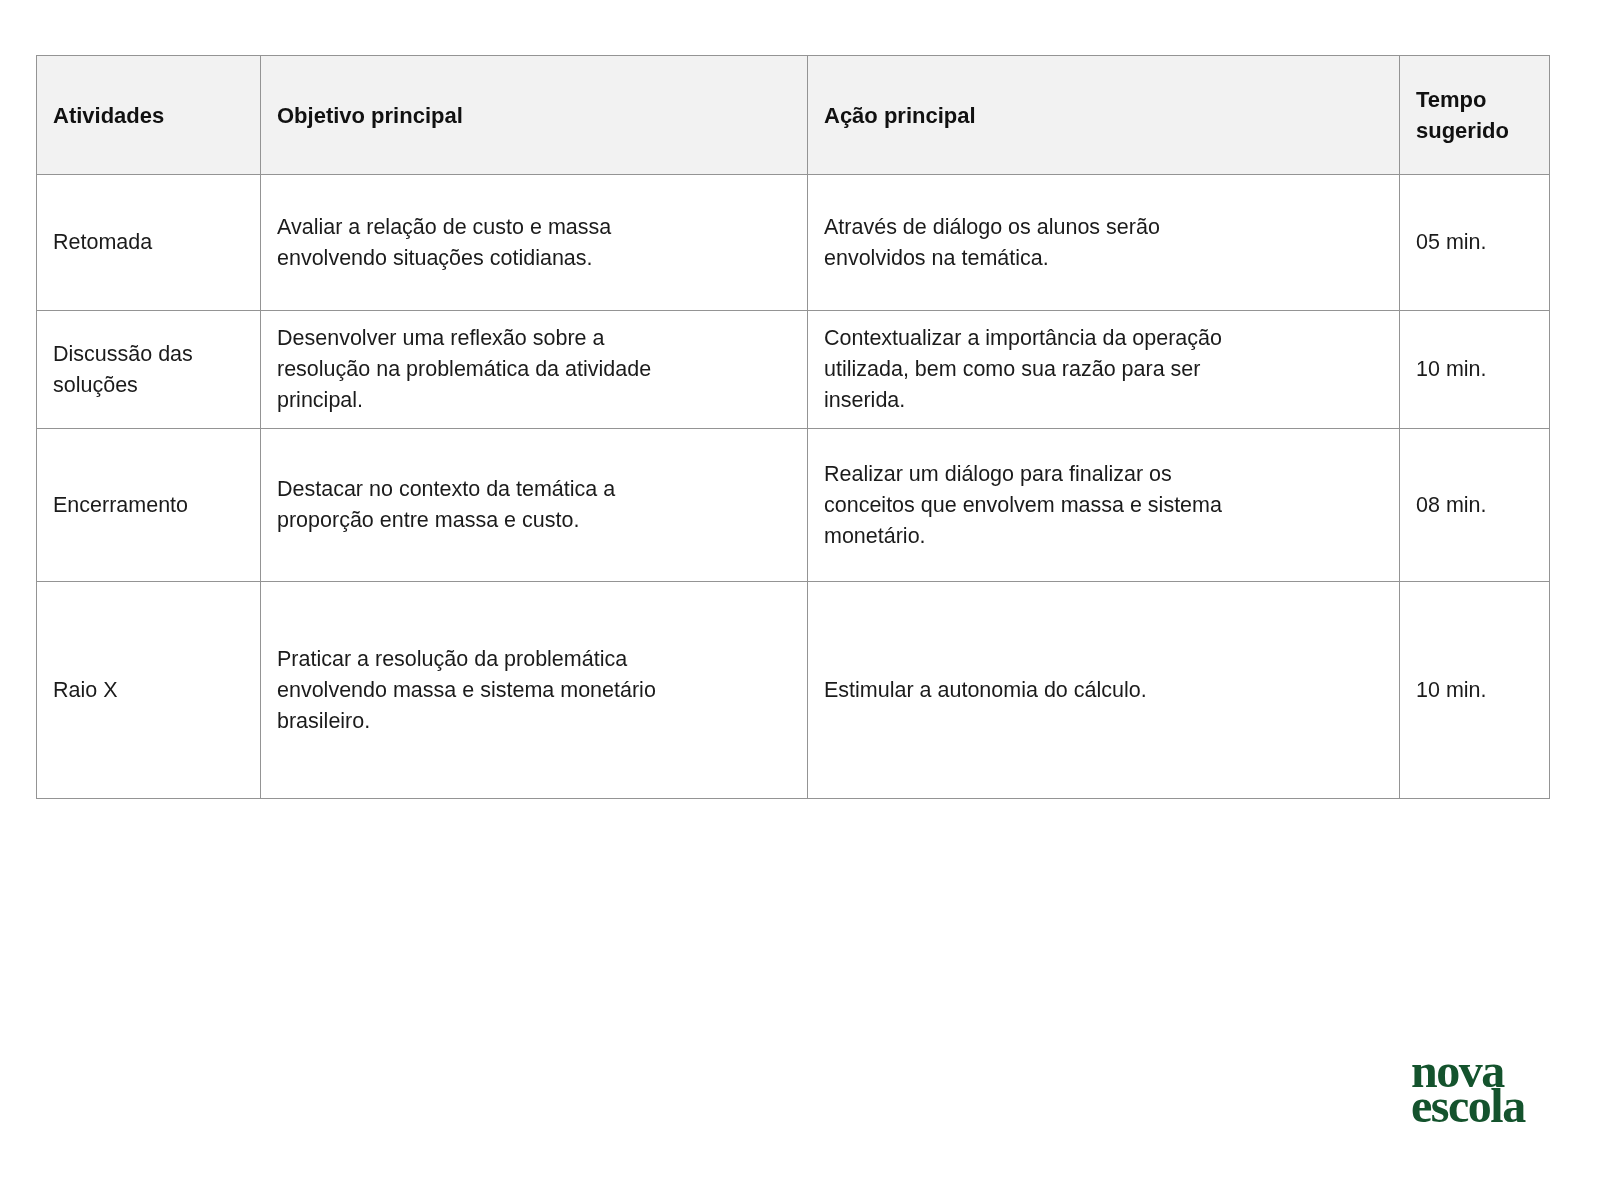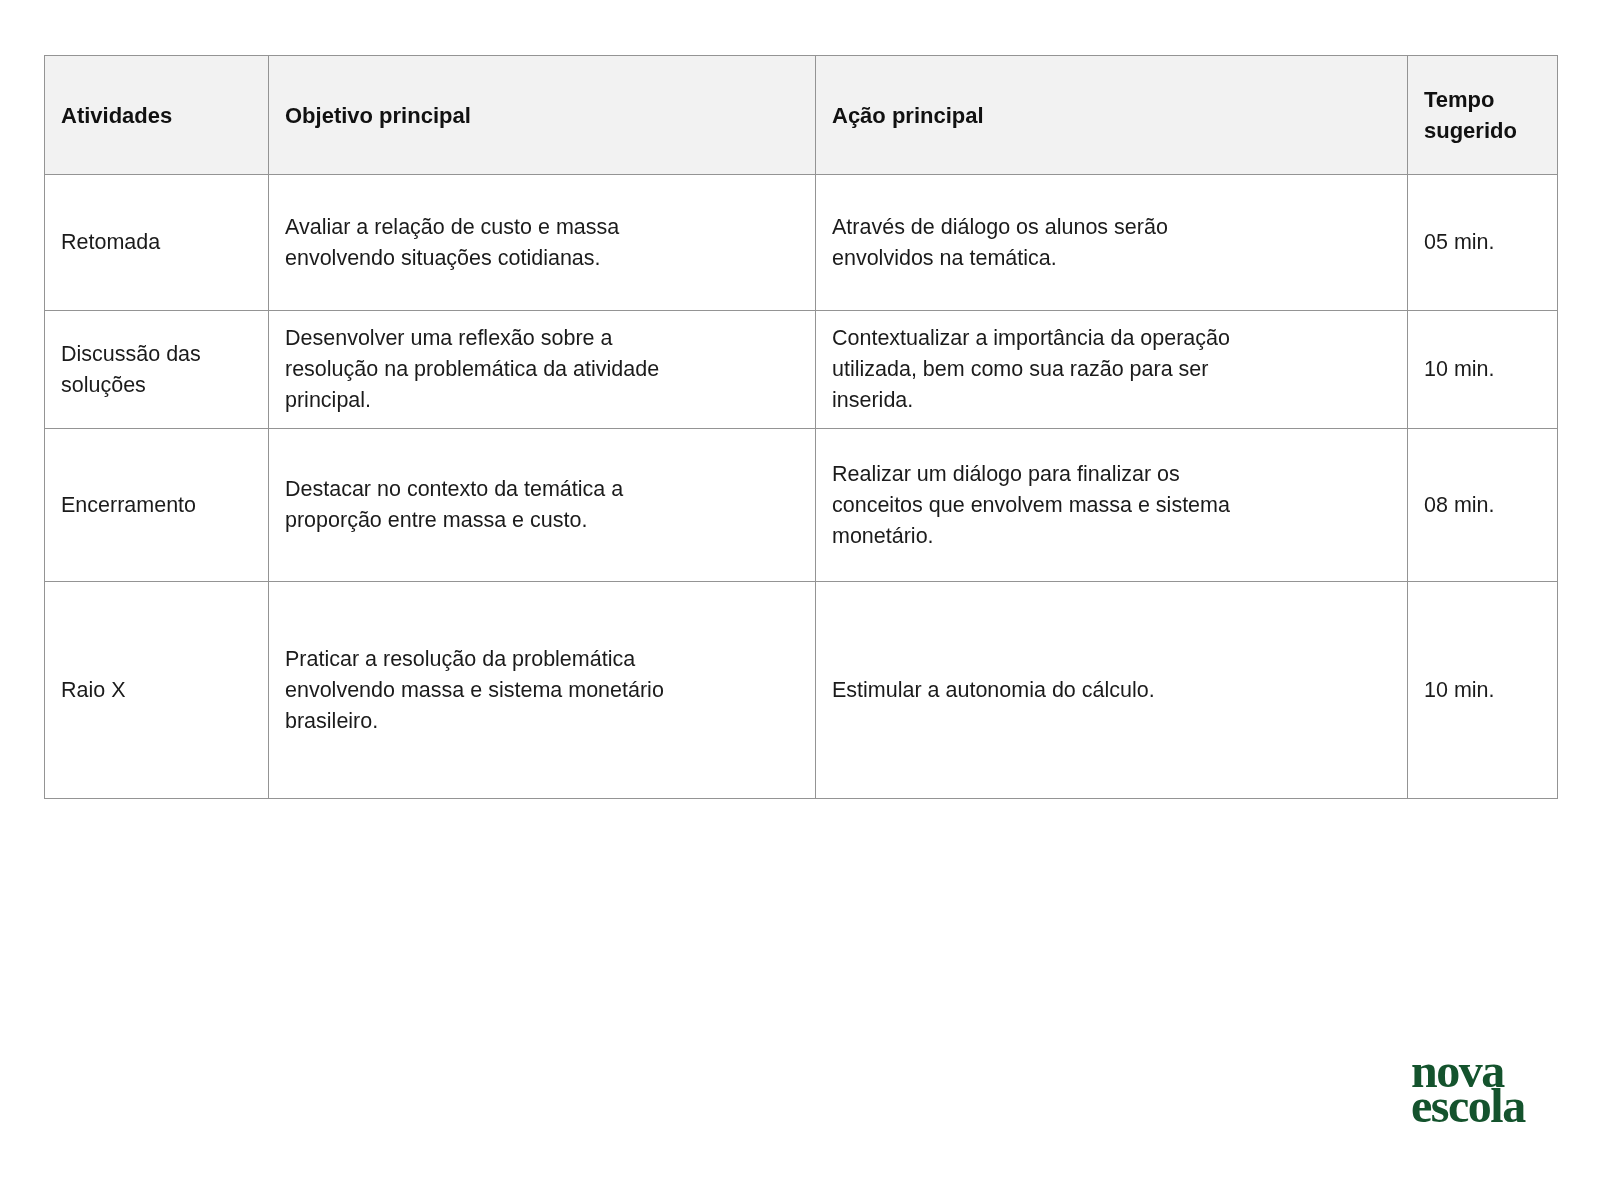--- a/index.html
+++ b/index.html
@@ -13,21 +13,21 @@
     overflow: hidden;
   }
   .page {
     position: relative;
     width: 1600px;
     height: 1200px;
     background: #ffffff;
   }
   .table-wrap {
     position: absolute;
-    left: 44px;
+    left: 36px;
     top: 55px;
     width: 1513px;
   }
   table.plan {
     border-collapse: collapse;
     table-layout: fixed;
     width: 100%;
     font-size: 21.5px;
     line-height: 31px;
   }

